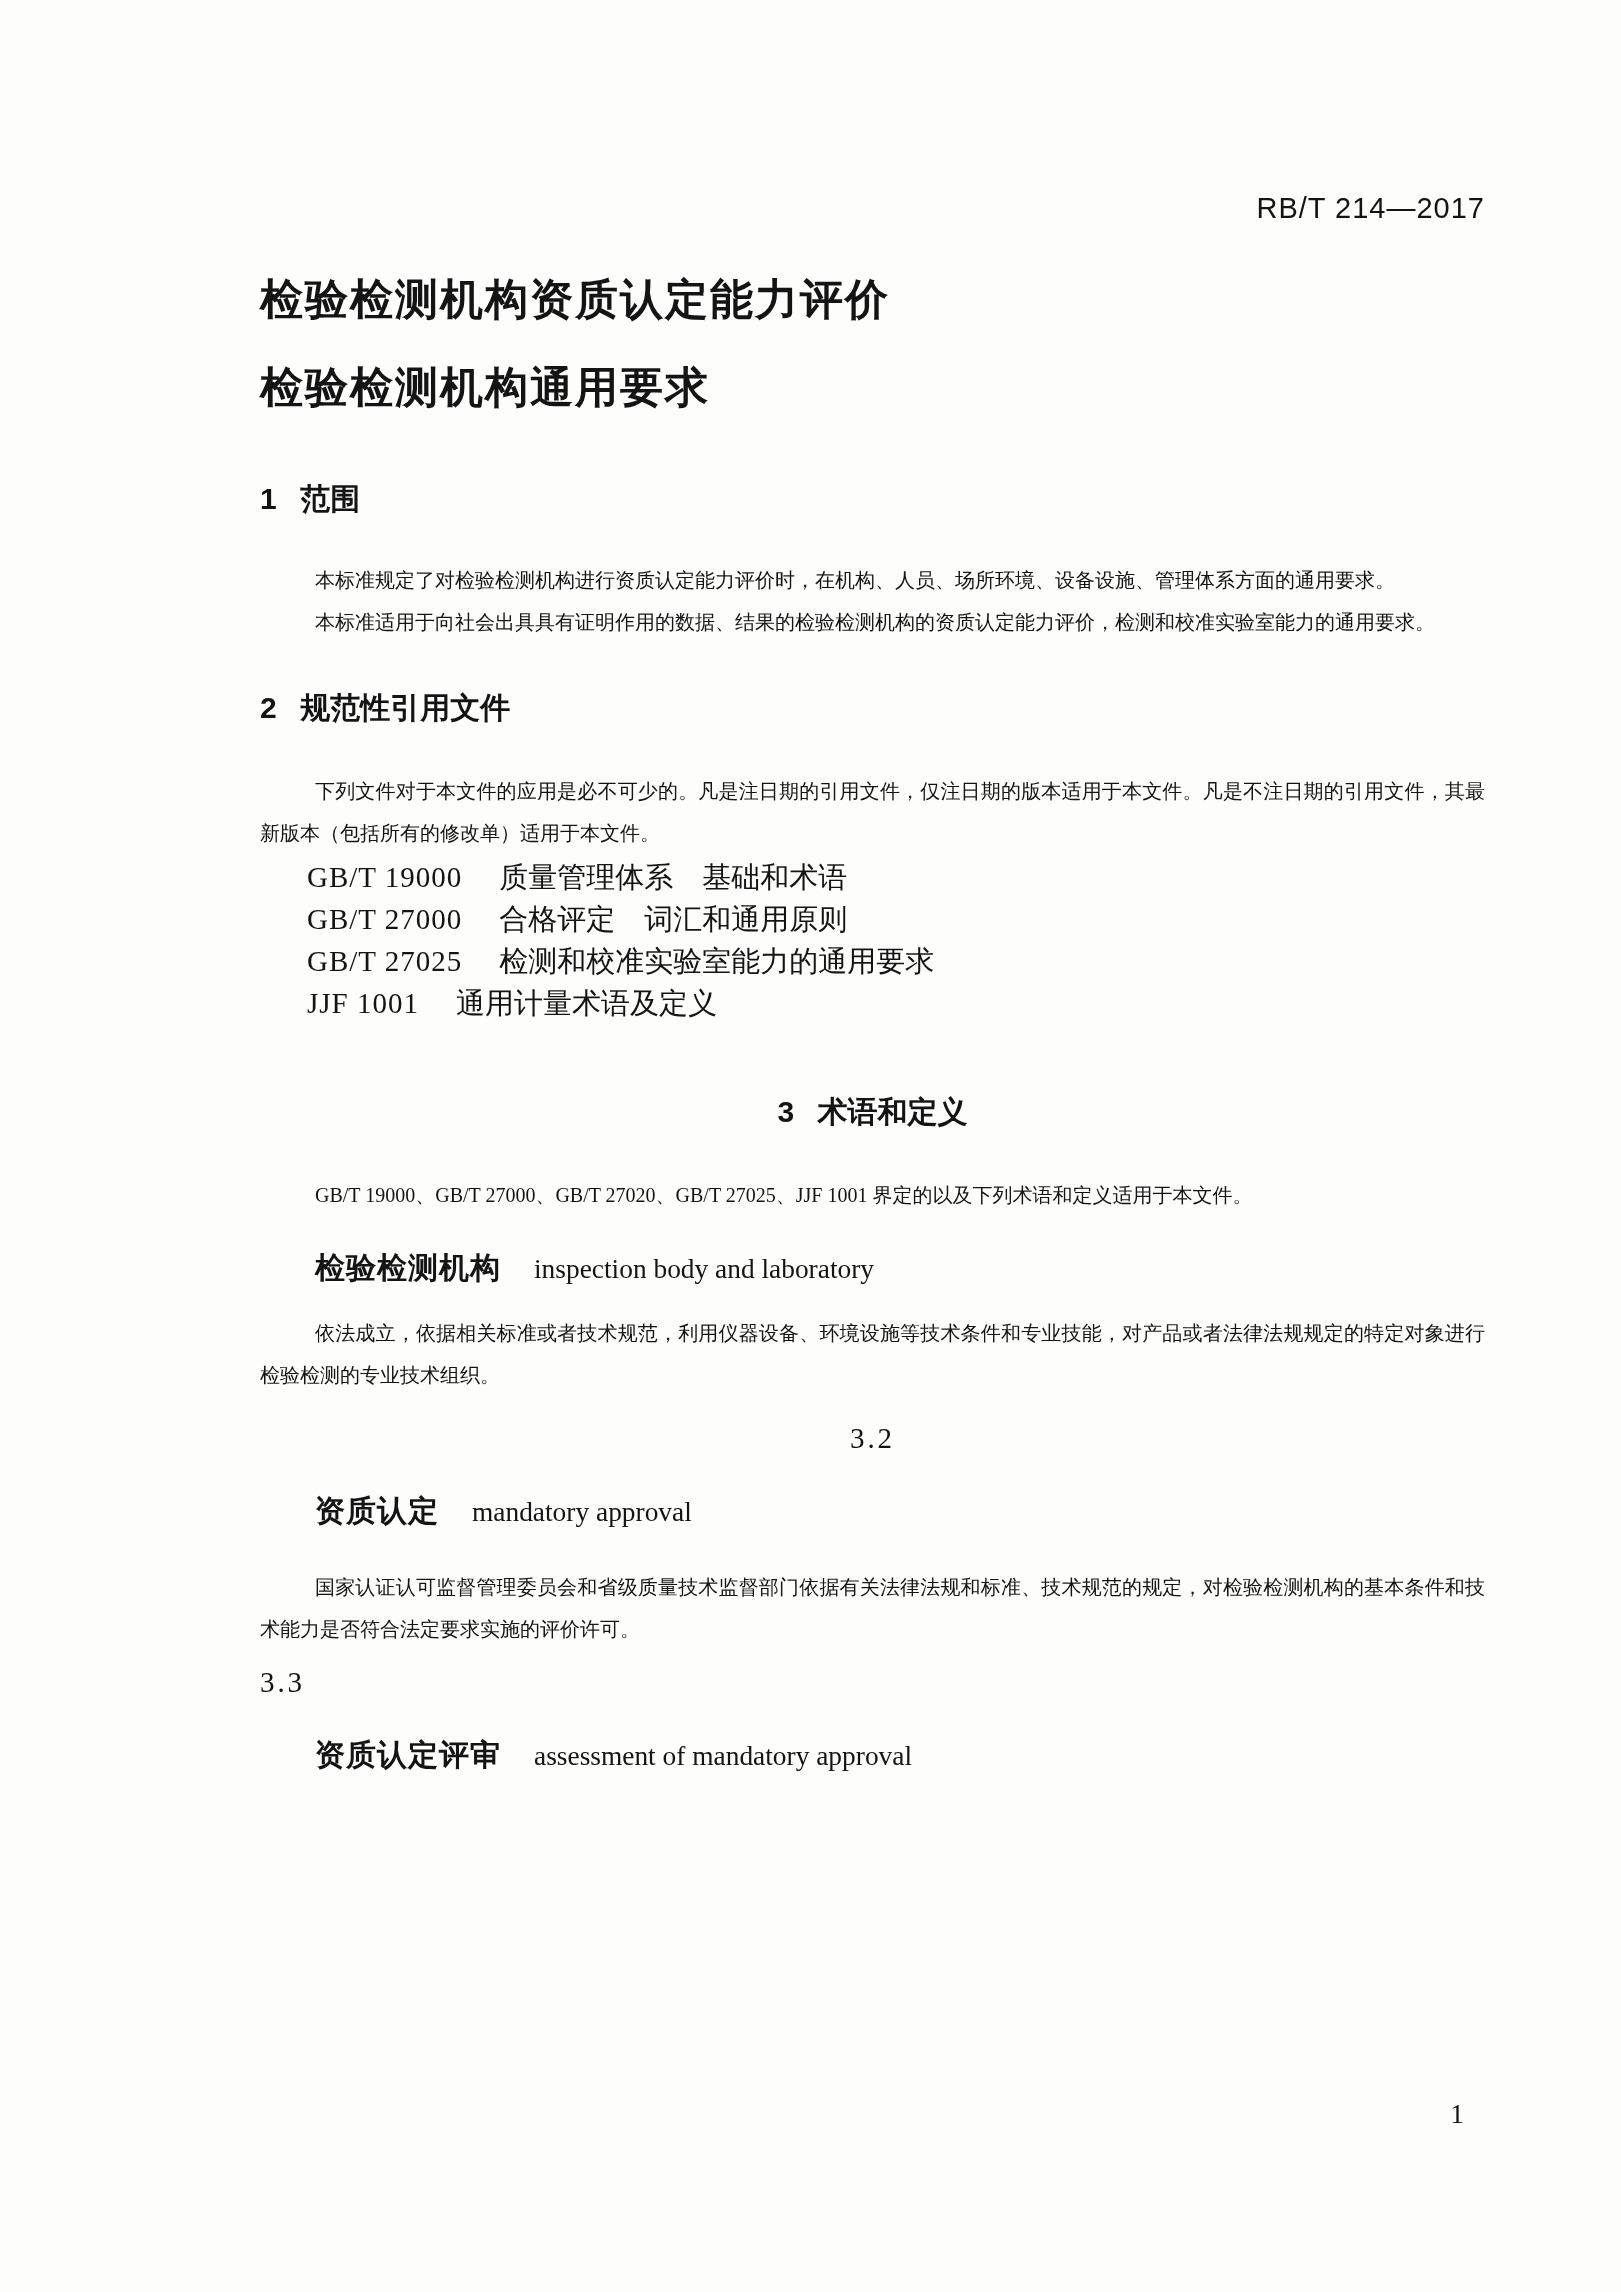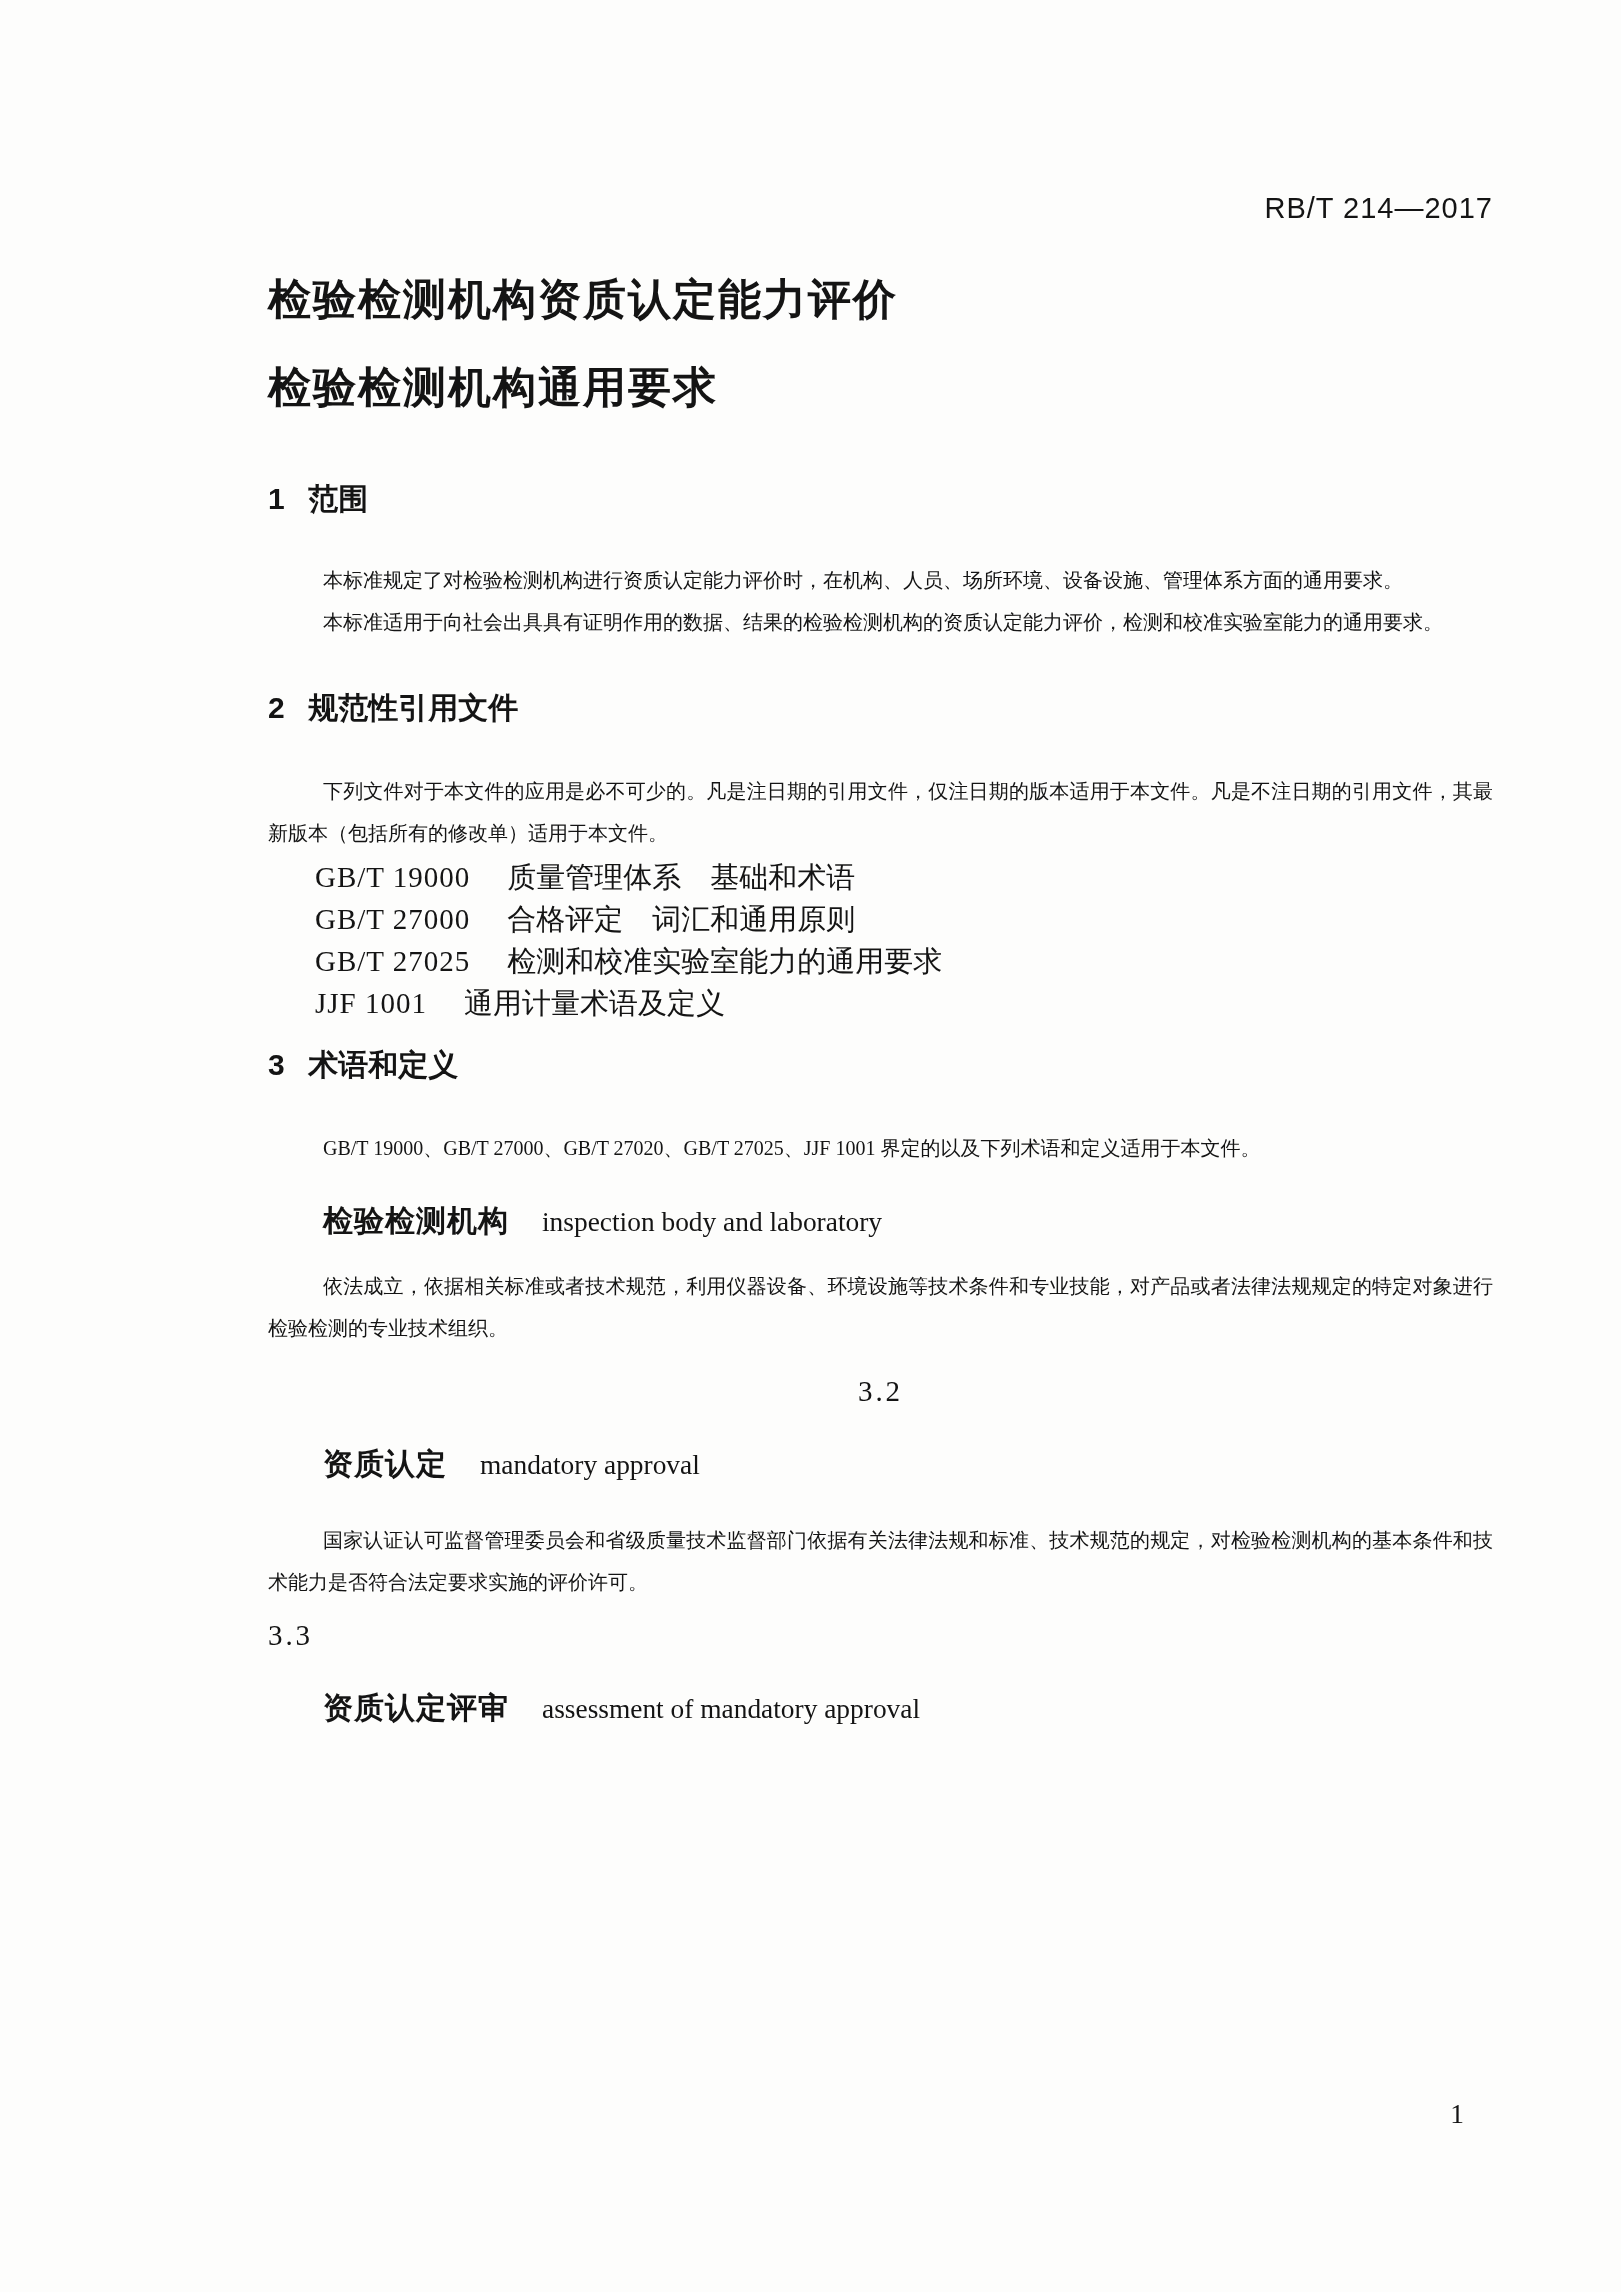--- a/index.html
+++ b/index.html
@@ -12,21 +12,21 @@
     width: 1621px;
     height: 2293px;
     margin: 0 auto;
     background: #fdfdfc;
     color: #141414;
     font-family: "Liberation Serif", "DejaVu Serif", serif;
     overflow: hidden;
   }
   .content {
     position: absolute;
-    left: 268px;
+    left: 260px;
     top: 0;
     width: 1225px;
   }
   .doc-code {
     margin-top: 191px;
     font-family: "Liberation Sans", "DejaVu Sans", sans-serif;
     font-size: 29px;
     line-height: 35px;
     text-align: right;
     letter-spacing: 1px;
@@ -43,21 +43,21 @@
   .doc-title.line2 { margin-top: 39px; }
   .sec-heading {
     font-family: "Liberation Sans", "DejaVu Sans", sans-serif;
     font-weight: bold;
     font-size: 30px;
     line-height: 35px;
   }
   .sec-heading .sec-num { margin-right: 23.5px; }
   .sec-heading.h1 { margin-top: 69px; }
   .sec-heading.h2 { margin-top: 47px; }
-  .sec-heading.h3 { margin-top: 23px; }
+  .sec-heading.h3 { margin-top: 70px; text-align: center; }
   .body-para {
     margin: 0;
     font-size: 20px;
     line-height: 42px;
     text-align: justify;
     text-indent: 55px;
   }
   .body-para.mt44 { margin-top: 43px; }
   .body-para.mt46 { margin-top: 45px; }
   .ref-list {

